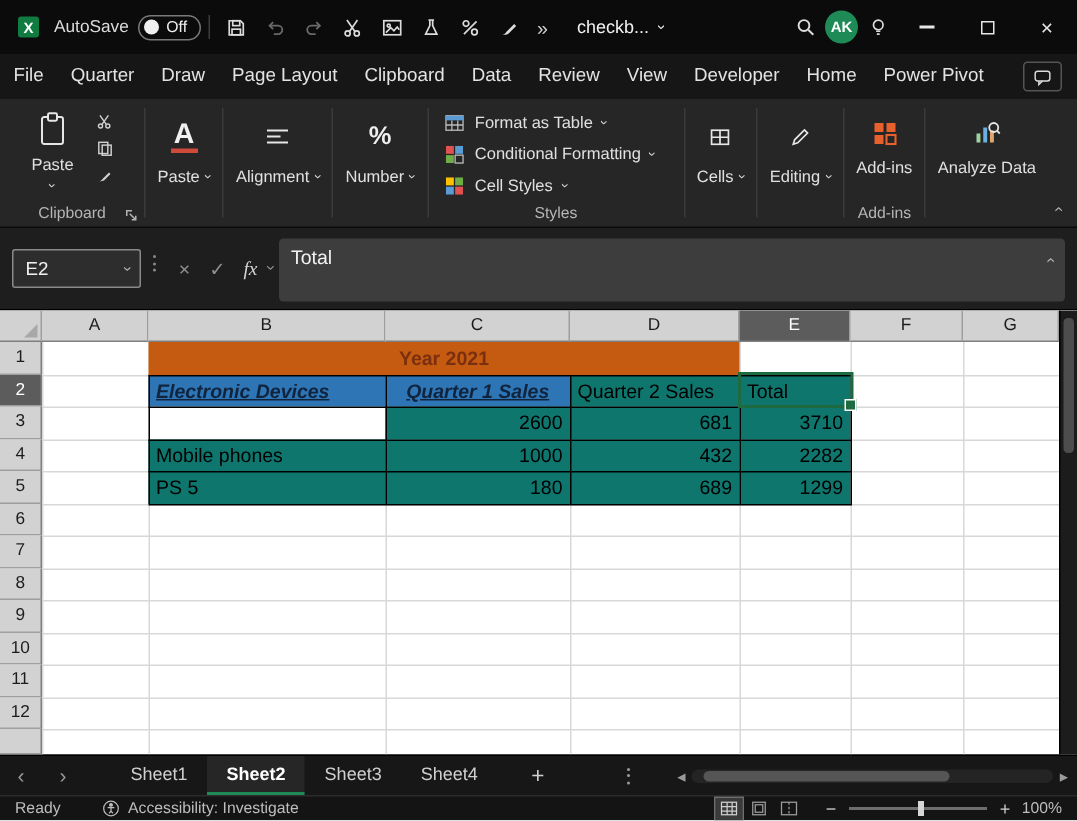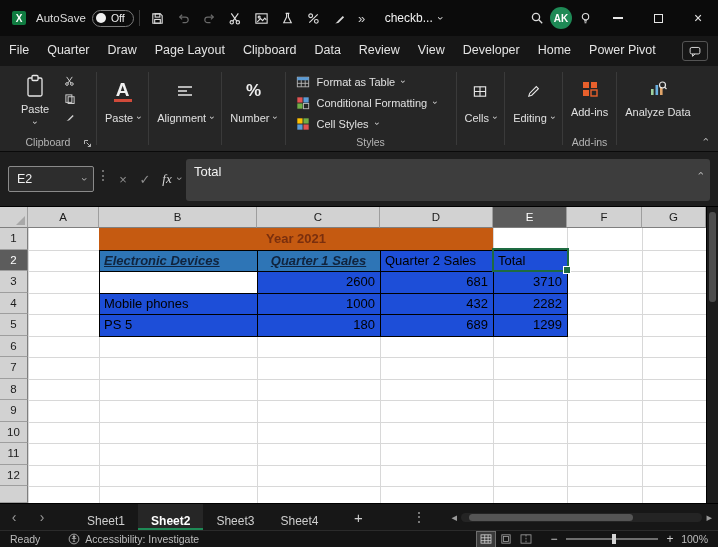--- a/index.html
+++ b/index.html
@@ -74,34 +74,34 @@
   .corner{z-index:5}
   .corner::after{content:"";position:absolute;right:2px;bottom:2px;border-left:9px solid transparent;border-bottom:9px solid #a8a8a8}
   .rh{position:absolute;left:0;width:28px;height:21.5px;background:#d2d2d2;border-right:1px solid #7f7f7f;border-bottom:1px solid #9e9e9e;display:flex;align-items:center;justify-content:center;font-size:11.5px;color:#1c1c1c;z-index:5}
   .rh.sel{background:#5c5c5c;color:#fff}
   .gl{position:absolute;background:#d8d8d8;z-index:1}
   .gl.v{top:21px;bottom:0;width:1px}
   .gl.h{left:28px;right:12px;height:1px}
   .tbord{position:absolute;background:#000;z-index:3;pointer-events:none}
   .tbord.v{top:42.5px;height:86px;width:1px}
   .tbord.h{left:99px;width:469px;height:1px}
-  .cell{position:absolute;display:flex;align-items:center;background:#1d4ed8;font-size:13px;color:#000;padding:0 5px;white-space:nowrap;overflow:hidden;z-index:2}
+  .cell{position:absolute;display:flex;align-items:center;background:#0f766e;font-size:13px;color:#000;padding:0 5px;white-space:nowrap;overflow:hidden;z-index:2}
   .cell.num{justify-content:flex-end}
   .cell.title{background:var(--title-fill,#C55A11);color:var(--title-text,#7a2f0e);justify-content:center;font-weight:600}
   .cell.bluehdr{background:var(--header-fill,#2E75B6);color:var(--header-text,#10243e);font-weight:bold;font-style:italic;text-decoration:underline}
   .cell.center{justify-content:center}
   .sel-box{position:absolute;border:2px solid var(--selection,#1e6b41);z-index:4;pointer-events:none}
   .sel-box::after{content:"";position:absolute;right:-4px;bottom:-4px;width:6px;height:6px;background:var(--selection,#1e6b41);border:1px solid #fff}
   .vscroll{position:absolute;left:706px;top:0;width:12px;height:296px;background:#1c1c1c;border-left:1px solid #000;z-index:6}
   .vthumb{position:absolute;left:2px;top:5px;width:7px;height:90px;background:#4d4d4d;border-radius:3px}
 
   
   .tabbar{position:absolute;left:0;top:503px;width:718px;height:27px;background:#171717;border-top:1px solid #000;display:flex;align-items:stretch;color:#cfcfcf;font-size:12px}
   .tnav{width:28px;display:flex;align-items:center;justify-content:center;color:#9a9a9a;font-size:14px}
-  .stab{display:flex;align-items:flex-end;padding:0 13px;border-bottom:2px solid transparent;white-space:nowrap}
+  .stab{display:flex;align-items:center;padding:0 13px;border-bottom:2px solid transparent;white-space:nowrap}
   .stab.active{color:#fff;font-weight:bold;background:#262626;border-bottom-color:var(--accent-green,#1e8a56)}
   .addsheet{width:34px;display:flex;align-items:center;justify-content:center;font-size:15px;color:#cfcfcf;margin-left:10px}
   .tdots{width:30px;display:flex;align-items:center;justify-content:center;margin-left:28px}
   .tdots .vd{display:flex;flex-direction:column;gap:2.5px}
   .tdots .vd i{width:2px;height:2px;border-radius:50%;background:#9a9a9a}
   .hscroll{margin-left:12px;flex:1;display:flex;align-items:center;gap:4px;padding:0 6px}
   .harr{color:#9a9a9a;font-size:11px}
   .htrack{flex:1;height:9px;background:#242424;border-radius:5px;position:relative}
   .hthumb{position:absolute;left:8px;top:1px;height:7px;width:68%;background:#555;border-radius:4px}
 

